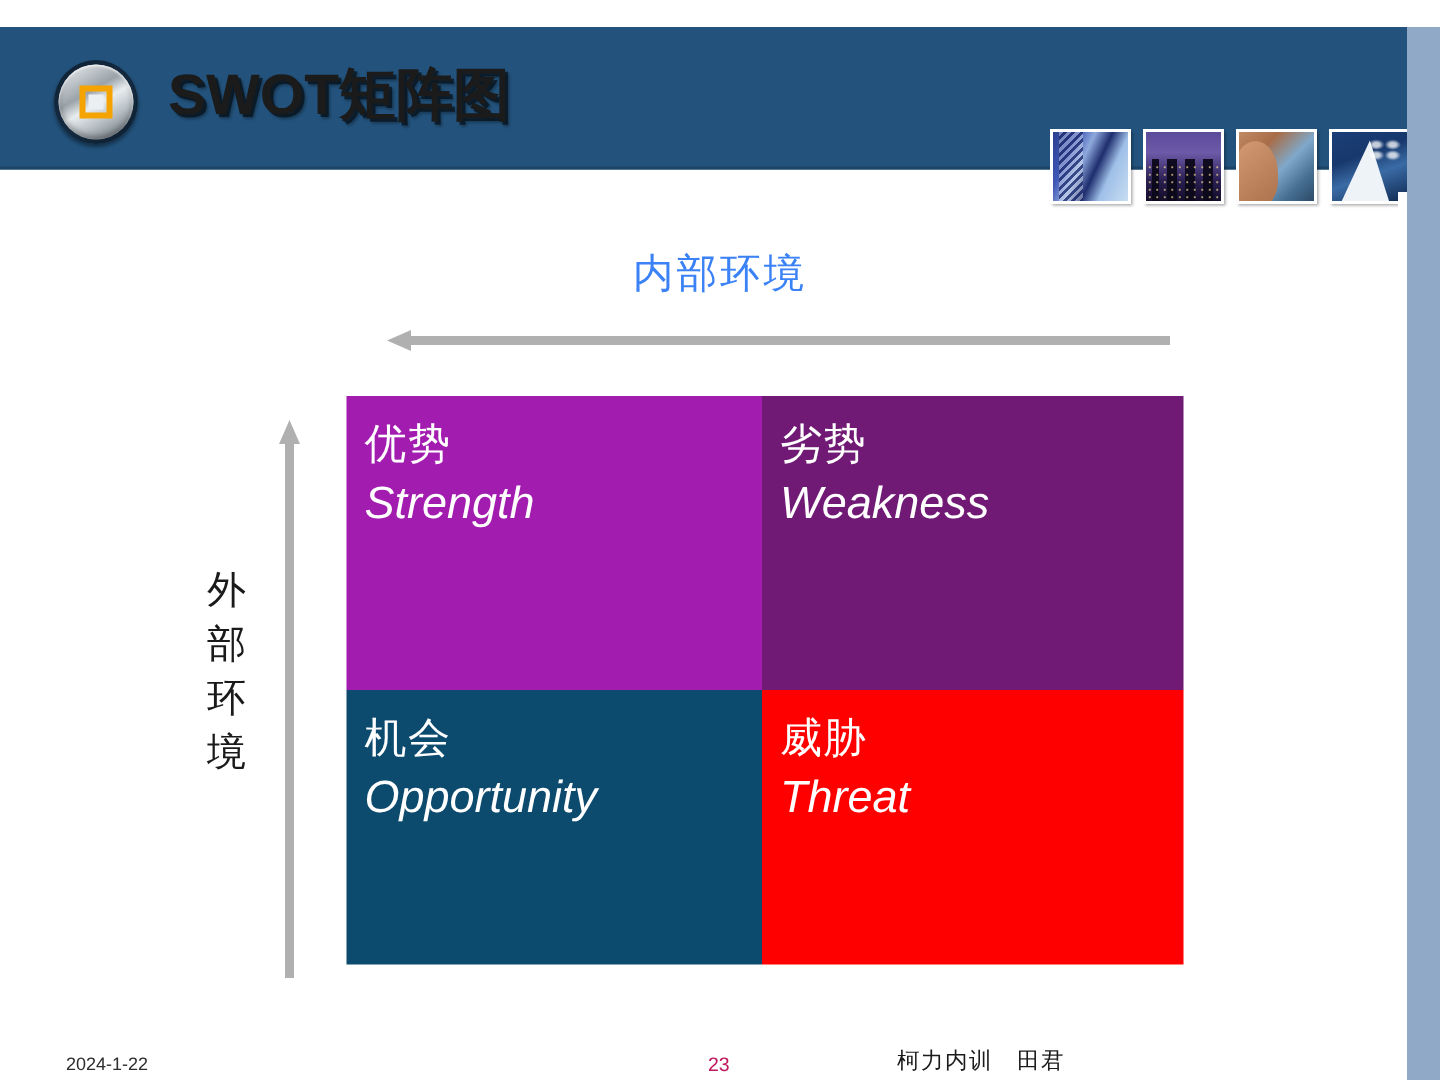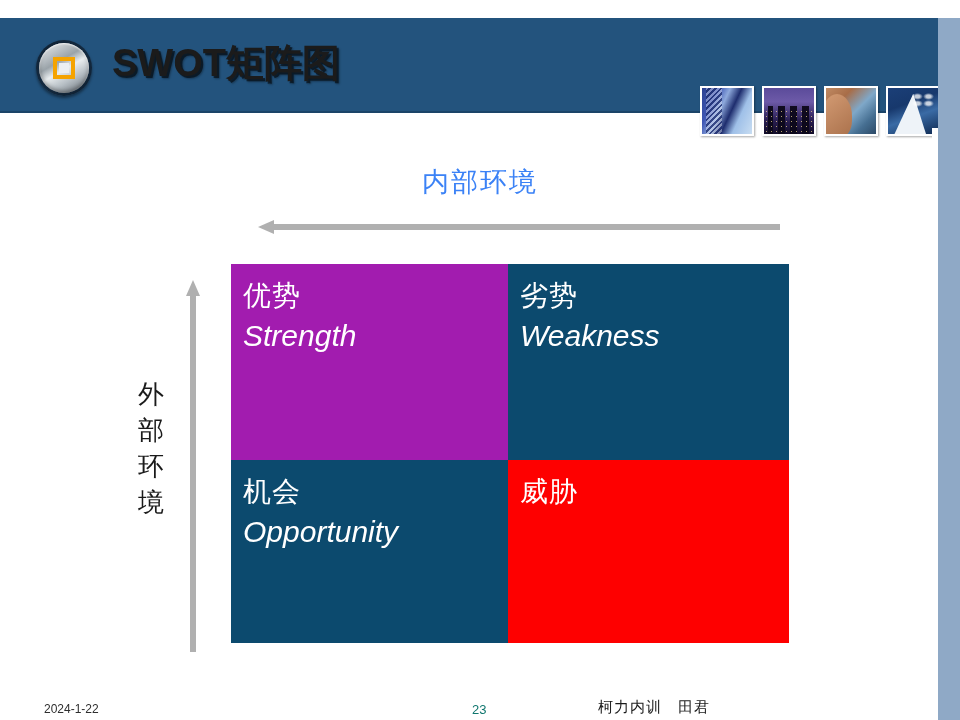--- a/index.html
+++ b/index.html
@@ -258,21 +258,21 @@
     grid-template-columns: 277px 281px;
     grid-template-rows: 196px 183px;
   }
   .cell {
     position: relative;
     padding: 14px 0 0 12px;
     box-sizing: border-box;
     overflow: hidden;
   }
   .cell-strength    { background: #a21caf; }
-  .cell-weakness    { background: #0c4a6e; }
+  .cell-weakness    { background: #701a75; }
   .cell-opportunity { background: #0c4a6e; }
   .cell-threat      { background: #fe0000; }
 
   .cell-cn {
     color: #ffffff;
     font-size: 28px;
     line-height: 36px;
     font-family: "DejaVu Serif", "Liberation Serif", serif;
     letter-spacing: 1px;
     white-space: nowrap;
@@ -294,21 +294,21 @@
     top: 684px;
     font-size: 12px;
     color: #2e2e2e;
     font-family: "Liberation Sans", "DejaVu Sans", sans-serif;
   }
   .footer-page {
     position: absolute;
     left: 472px;
     top: 684px;
     font-size: 13px;
-    color: #0f766e;
+    color: #be185d;
     font-family: "Liberation Sans", "DejaVu Sans", sans-serif;
   }
   .footer-note {
     position: absolute;
     left: 598px;
     top: 680px;
     font-size: 15px;
     color: #1a1a1a;
     font-family: "DejaVu Sans", "Liberation Sans", sans-serif;
     letter-spacing: 1px;
@@ -371,20 +371,21 @@
       <div class="cell-en">Weakness</div>
     </div>
 
     <div class="cell cell-opportunity">
       <div class="cell-cn">机会</div>
       <div class="cell-en">Opportunity</div>
     </div>
 
     <div class="cell cell-threat">
       <div class="cell-cn">威胁</div>
+      <div class="cell-en">Threat</div>
     </div>
 
   </div>
 
   <div class="footer-date">2024-1-22</div>
   <div class="footer-page">23</div>
   <div class="footer-note">柯力内训　田君</div>
 
 </div>
 

